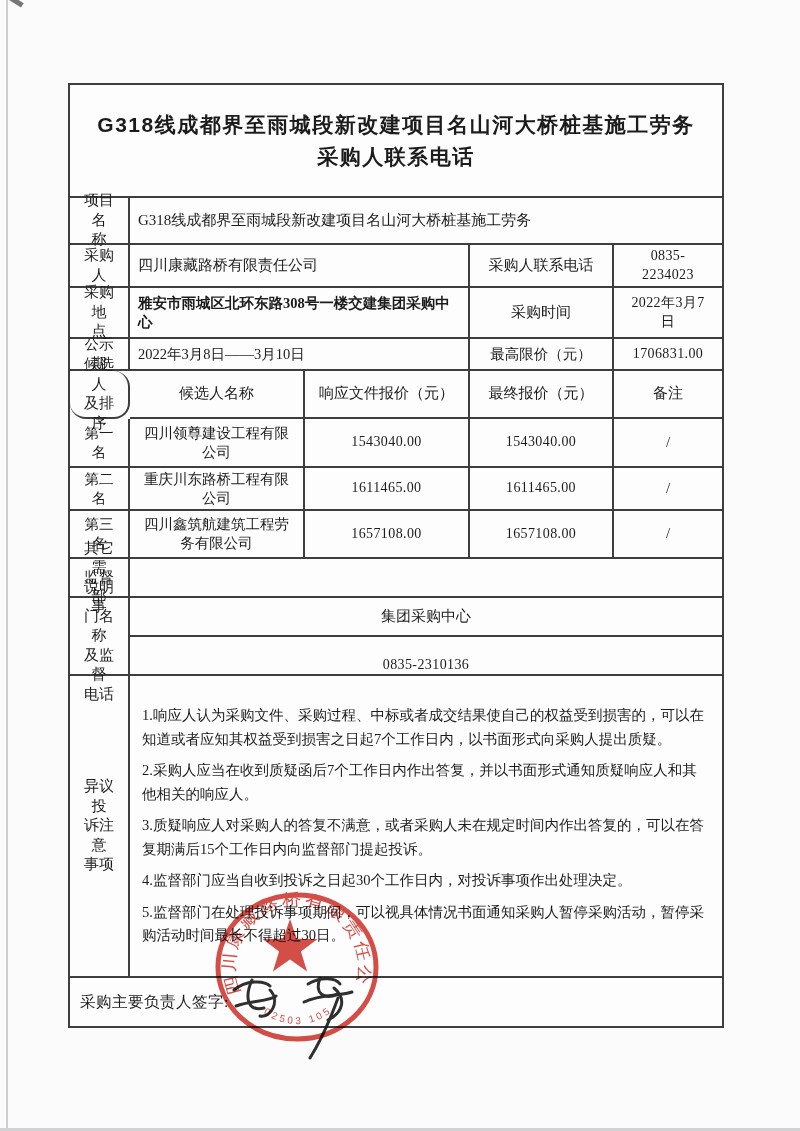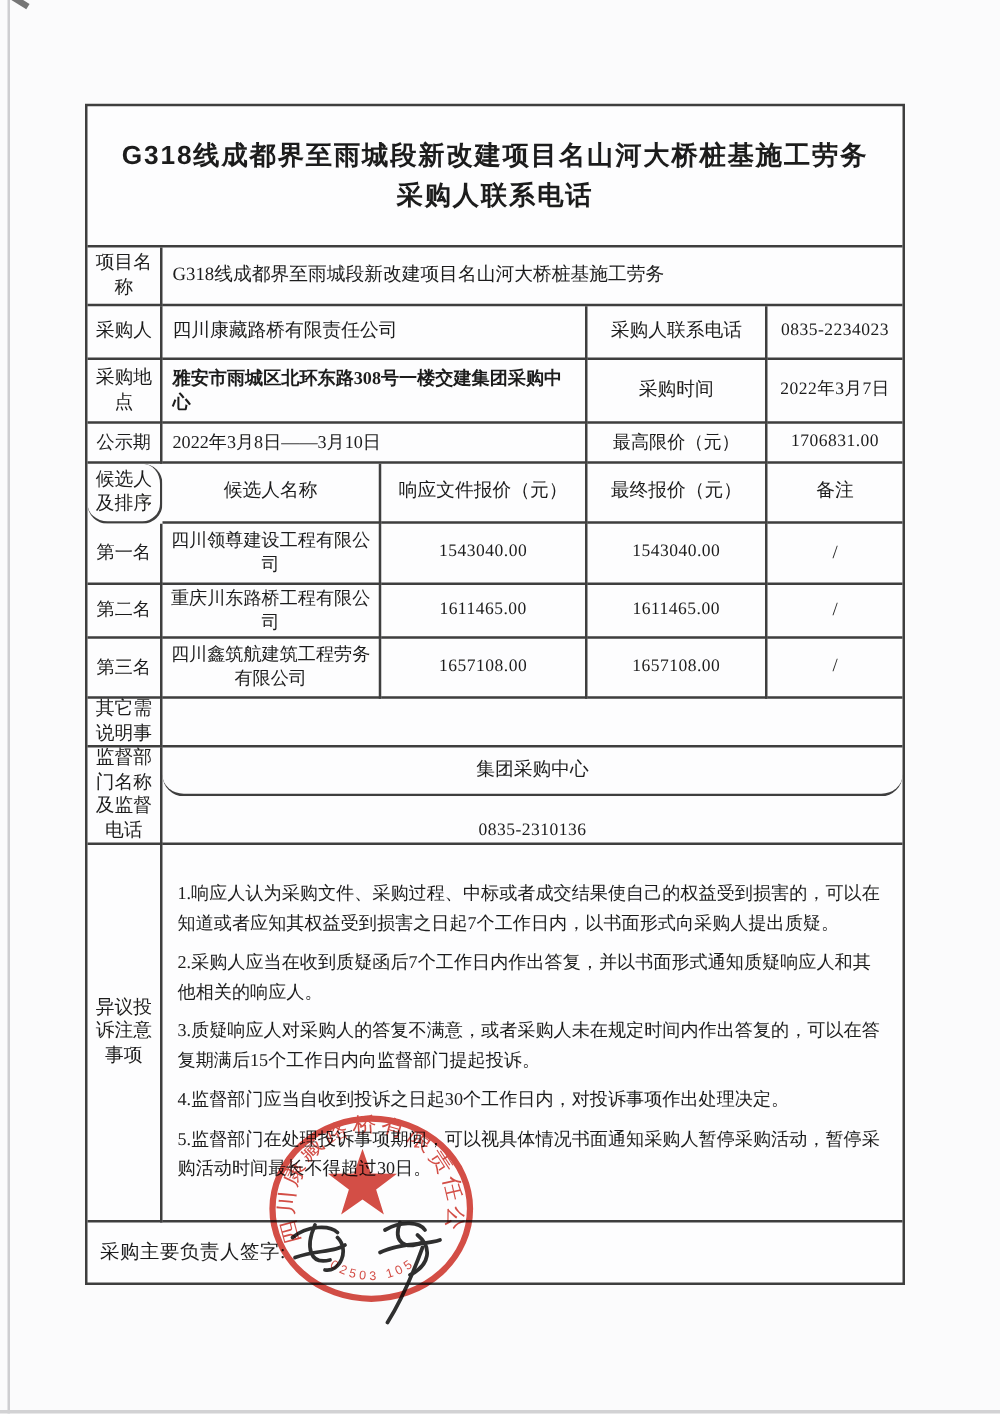--- a/index.html
+++ b/index.html
@@ -22,21 +22,21 @@
     border:2px solid #3e3e3e;background:#fdfdfe;
     display:grid;
     grid-template-columns:60px 175px 165px 144px 108px;
     grid-template-rows:113px 47px 43px 51px 32px 48px 49px 43px 48px 39px 39px 39px 302px 48px;
   }
   .cell{
     border-right:2px solid #3e3e3e;border-bottom:2px solid #3e3e3e;
     box-sizing:border-box;
     display:flex;align-items:center;justify-content:center;
     text-align:center;font-size:15px;line-height:1.3;
-    white-space:pre-line;padding:2px 4px;min-width:0;min-height:0;
+    white-space:pre-line;padding:2px 14px;min-width:0;min-height:0;
   }
   .lastc{border-right:none;}
   .lastr{border-bottom:none;}
   .left{justify-content:flex-start;text-align:left;padding-left:8px;}
   .num{font-size:14px;letter-spacing:.4px;}
   .small{font-size:14.5px;}
   .title-cell{
     flex-direction:column;
     font-family:"Liberation Sans", sans-serif;
     font-weight:700;font-size:21px;letter-spacing:1.5px;line-height:1.5;
@@ -114,21 +114,21 @@
     <div class="cell lastc" style="grid-column:5;grid-row:9;">/</div>
 
     <div class="cell" style="grid-column:1;grid-row:10;">其它需
 说明事</div>
     <div class="cell lastc left" style="grid-column:2 / -1;grid-row:10;"></div>
 
     <div class="cell" style="grid-column:1;grid-row:11 / span 2;">监督部
 门名称
 及监督
 电话</div>
-    <div class="cell lastc" style="grid-column:2 / -1;grid-row:11;border-radius:17px;">集团采购中心</div>
+    <div class="cell lastc" style="grid-column:2 / -1;grid-row:11;">集团采购中心</div>
     <div class="cell lastc num" style="grid-column:2 / -1;grid-row:12;margin-top:20px;">0835-2310136</div>
 
     <div class="cell" style="grid-column:1;grid-row:13;">异议投
 诉注意
 事项</div>
     <div class="cell lastc notice-cell" style="grid-column:2 / -1;grid-row:13;">
       <p>1.响应人认为采购文件、采购过程、中标或者成交结果使自己的权益受到损害的，可以在知道或者应知其权益受到损害之日起7个工作日内，以书面形式向采购人提出质疑。</p>
       <p>2.采购人应当在收到质疑函后7个工作日内作出答复，并以书面形式通知质疑响应人和其他相关的响应人。</p>
       <p>3.质疑响应人对采购人的答复不满意，或者采购人未在规定时间内作出答复的，可以在答复期满后15个工作日内向监督部门提起投诉。</p>
       <p>4.监督部门应当自收到投诉之日起30个工作日内，对投诉事项作出处理决定。</p>

